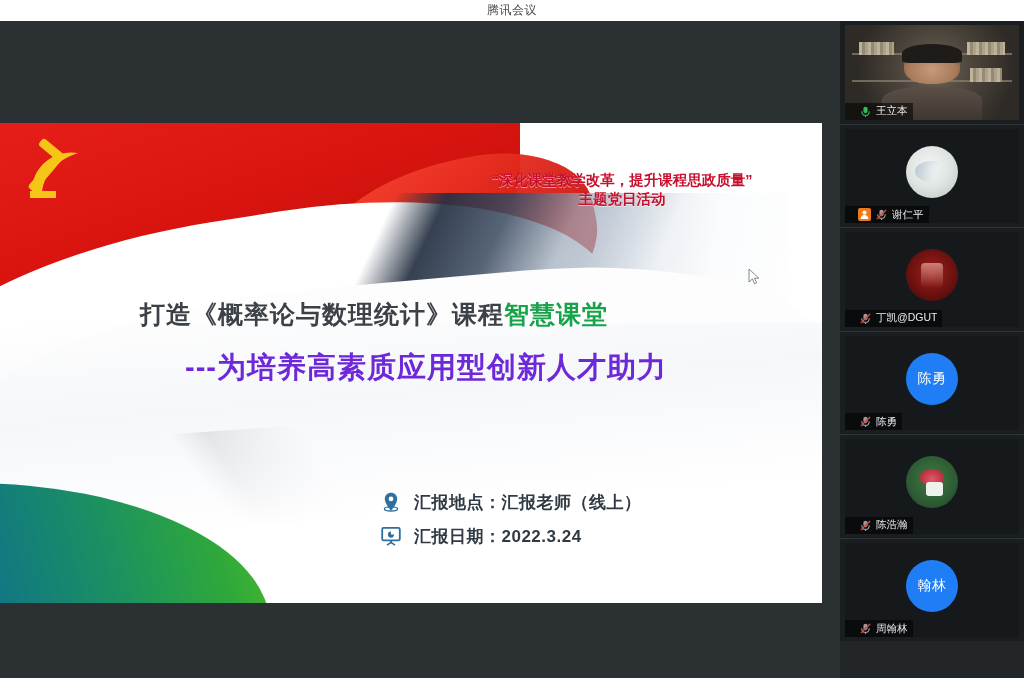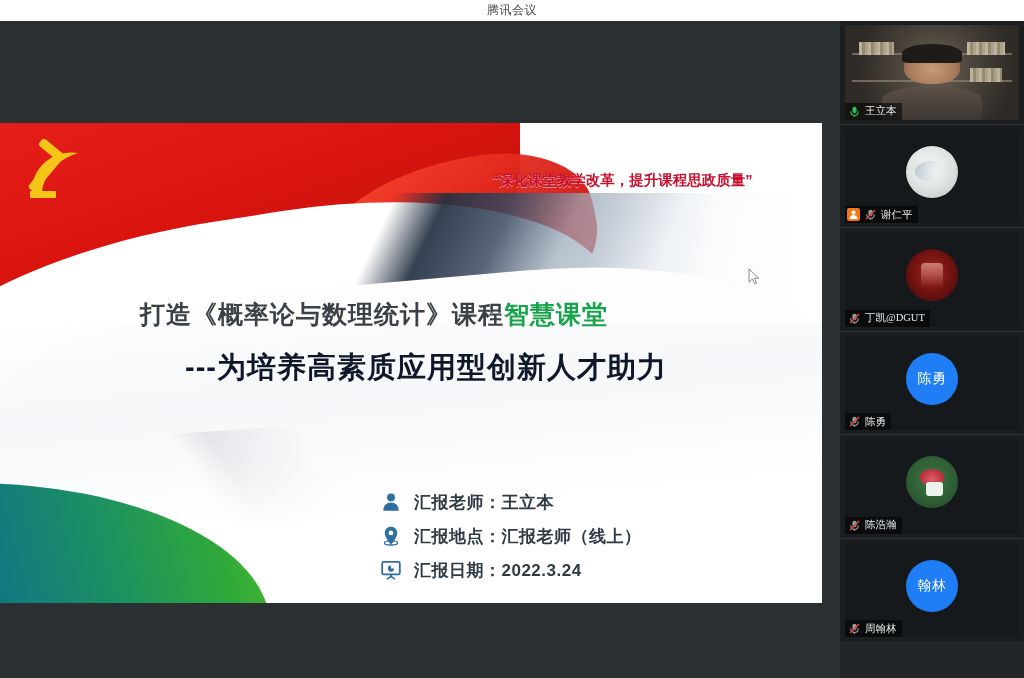--- a/index.html
+++ b/index.html
@@ -183,21 +183,21 @@
     letter-spacing: 1px;
     white-space: nowrap;
   }
   .title-accent { color: #16a34a; }
   .title-sub {
     position: absolute;
     left: 185px; top: 225px;
     width: 620px;
     font-size: 29px;
     font-weight: bold;
-    color: #0f172a;
+    color: #6d28d9;
     letter-spacing: 1px;
     white-space: nowrap;
   }
   .title-third {
     position: absolute;
     left: 420px; top: 275px;
     width: 372px;
     text-align: right;
     font-size: 27px;
     color: #4a5057;
@@ -359,24 +359,23 @@
   .avatar.initials-blue {
     background: #1f7ef5;
   }
   .name-bar {
     position: absolute;
     left: 0; bottom: 0;
     max-width: 100%;
     height: 17px;
     display: flex;
     align-items: center;
-    padding: 0 5px 0 2px;
+    padding: 0 5px 0 13px;
     background: rgba(0, 0, 0, 0.55);
     box-sizing: border-box;
-    font-family: Liberation Serif, serif;
   }
   .host-badge {
     width: 13px; height: 13px;
     margin-right: 3px;
     background: #f07818;
     border-radius: 2px;
     flex: 0 0 13px;
     display: flex;
     align-items: center;
     justify-content: center;
@@ -435,39 +434,31 @@
             <div class="laptop-dot"></div>
           </div>
         </div>
         <div class="wave-white-2"></div>
         <div class="wave-grey-diag"></div>
         <div class="sheen"></div>
         <div class="wave-green"></div>
 
         <div class="slide-head">
           <div>“深化课堂教学改革，提升课程思政质量”</div>
+          <div>主题党日活动</div>
         </div>
 
         <div class="title-main">
           <span>打造《概率论与数理统计》课程</span><span class="title-accent">智慧课堂</span>
         </div>
 
         <div class="title-sub">---为培养高素质应用型创新人才助力</div>
 
         <div class="info-list">
 
-          <div class="info-row">
-            <span class="info-icon">
-              <svg viewBox="0 0 24 24" width="22" height="22" fill="#2f6fa0">
-                <circle cx="12" cy="7" r="4.3"></circle>
-                <path d="M3.6 21.5 C3.6 15.6 7.4 12.6 12 12.6 C16.6 12.6 20.4 15.6 20.4 21.5 Z"></path>
-              </svg>
-            </span>
-            <span class="info-text">汇报老师：王立本</span>
-          </div>
 
           <div class="info-row">
             <span class="info-icon">
               <svg viewBox="0 0 24 24" width="22" height="22">
                 <path d="M12 1.8 C8.2 1.8 5.2 4.8 5.2 8.6 C5.2 13.6 12 21.5 12 21.5 C12 21.5 18.8 13.6 18.8 8.6 C18.8 4.8 15.8 1.8 12 1.8 Z" fill="#2f6fa0"></path>
                 <circle cx="12" cy="8.6" r="2.6" fill="#ffffff"></circle>
                 <ellipse cx="12" cy="19.6" rx="7.2" ry="2.2" fill="none" stroke="#2f6fa0" stroke-width="1.4"></ellipse>
               </svg>
             </span>
             <span class="info-text">汇报地点：汇报老师（线上）</span>

